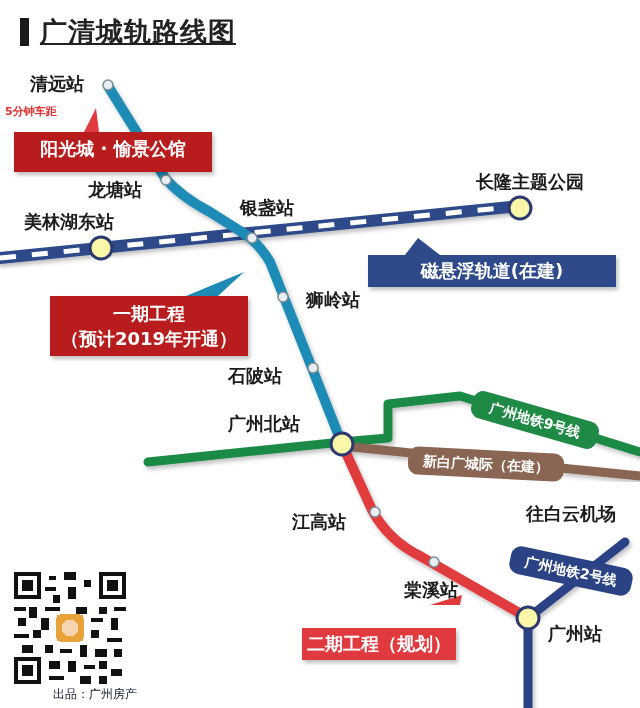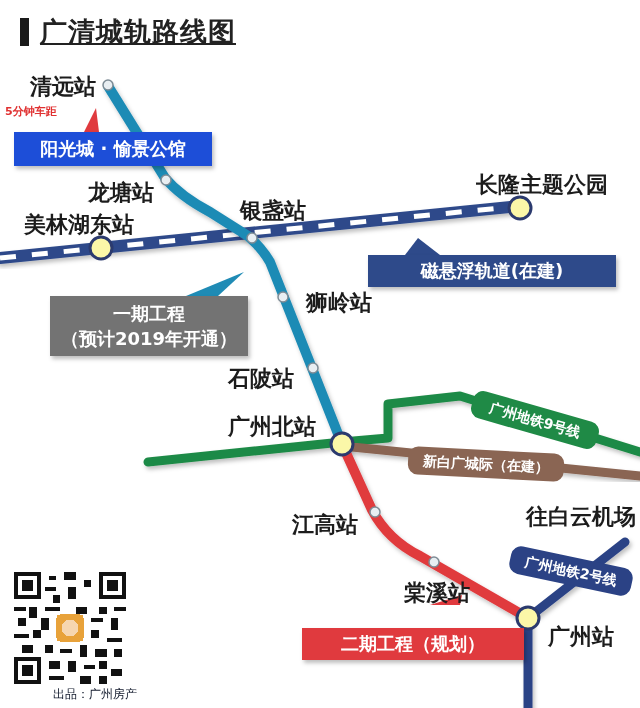--- a/index.html
+++ b/index.html
@@ -1,21 +1,21 @@
 <!DOCTYPE html>
 <html><head>
 <meta charset="utf-8">
 <style>
   html, body { margin:0; padding:0; background:#ffffff; }
   body { width:640px; height:708px; position:relative; overflow:hidden;
          font-family:"DejaVu Sans","Liberation Sans",sans-serif; }
   #map { position:absolute; left:0; top:0; width:640px; height:708px; }
   .title-bar { position:absolute; left:20px; top:18px; width:9px; height:28px; background:#1a1a1a; }
   .title { position:absolute; left:40px; top:14px; font-size:27px; font-weight:bold; color:#222; letter-spacing:1px;text-decoration:underline; }
-  .st { position:absolute; font-size:22px; font-weight:bold; color:#1c1c1c; white-space:nowrap; }
+  .st { position:absolute; font-size:18px; font-weight:bold; color:#1c1c1c; white-space:nowrap; }
   .callout { position:absolute; color:#fff; font-weight:bold; white-space:nowrap; text-align:center; box-shadow:2px 3px 4px rgba(0,0,0,0.25); }
   .small-red { position:absolute; left:5px; top:104px; font-size:11px; font-weight:bold; color:#e03030; }
   .qr { position:absolute; left:14px; top:572px; width:112px; height:112px; }
   .credit { position:absolute; left:16px; top:686px; font-size:12px; color:#0f172a;margin-left:37px; }
 </style>
 </head>
 <body>
 
 <svg id="map" viewBox="0 0 640 708" xmlns="http://www.w3.org/2000/svg">
   <defs>
@@ -82,27 +82,27 @@
 <div class="st" style="left:476px;top:170px;">长隆主题公园</div>
 <div class="st" style="left:306px;top:288px;">狮岭站</div>
 <div class="st" style="left:228px;top:364px;">石陂站</div>
 <div class="st" style="left:228px;top:412px;">广州北站</div>
 <div class="st" style="left:292px;top:510px;">江高站</div>
 <div class="st" style="left:364px;top:578px;margin-left:40px;">棠溪站</div>
 <div class="st" style="left:548px;top:622px;">广州站</div>
 <div class="st" style="left:526px;top:502px;">往白云机场</div>
 
 <div class="small-red">5分钟车距</div>
-<div class="callout" style="left:14px;top:132px;width:198px;height:34px;line-height:34px;background:#1d4ed8;font-size:18px;">阳光城 · 愉景公馆</div>
-<div class="callout" style="left:50px;top:296px;width:198px;height:60px;background:#737373;font-size:18px;line-height:25px;padding-top:5px;box-sizing:border-box;">
+<div class="callout" style="left:14px;top:132px;width:198px;height:40px;line-height:34px;background:#b91c1c;font-size:18px;">阳光城 · 愉景公馆</div>
+<div class="callout" style="left:50px;top:296px;width:198px;height:60px;background:#b91c1c;font-size:18px;line-height:25px;padding-top:5px;box-sizing:border-box;">
   <div>一期工程</div>
   <div>（预计2019年开通）</div>
 </div>
 <div class="callout" style="left:368px;top:255px;width:248px;height:32px;line-height:32px;background:#2e4a8a;font-size:18px;">磁悬浮轨道(在建)</div>
-<div class="callout" style="left:302px;top:628px;width:222px;height:32px;line-height:32px;background:#e03a3e;font-size:18px;">二期工程（规划）</div>
+<div class="callout" style="left:302px;top:628px;width:154px;height:32px;line-height:32px;background:#e03a3e;font-size:18px;">二期工程（规划）</div>
 
 <div class="callout" style="left:470px;top:408px;width:130px;height:24px;line-height:24px;font-size:14px;box-shadow:none;transform:rotate(16deg);">广州地铁9号线</div>
 <div class="callout" style="left:408px;top:452px;width:156px;height:24px;line-height:24px;font-size:14px;box-shadow:none;transform:rotate(3deg);">新白广城际（在建）</div>
 <div class="callout" style="left:509px;top:559px;width:124px;height:24px;line-height:24px;font-size:14px;box-shadow:none;transform:rotate(12deg);">广州地铁2号线</div>
 
 <svg class="qr" viewBox="0 0 29 29" xmlns="http://www.w3.org/2000/svg" shape-rendering="crispEdges">
   <rect width="29" height="29" fill="#fff"></rect>
   <g fill="#111">
     <rect x="0" y="0" width="7" height="7"></rect>
       <rect x="1" y="1" width="5" height="5" fill="#fff"></rect>

